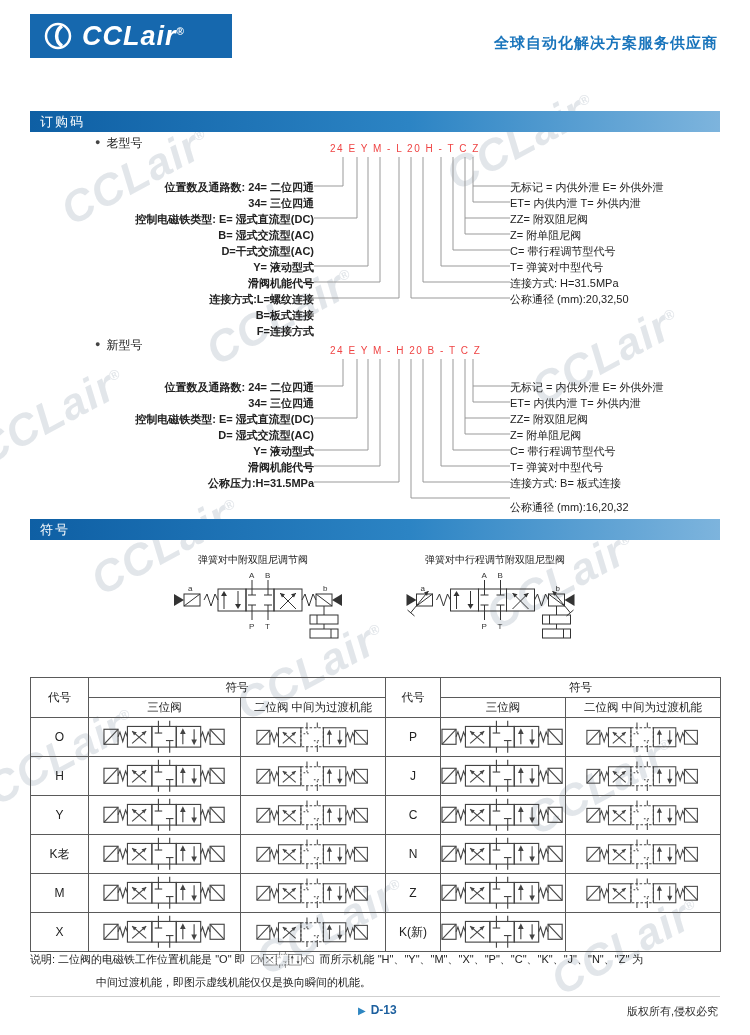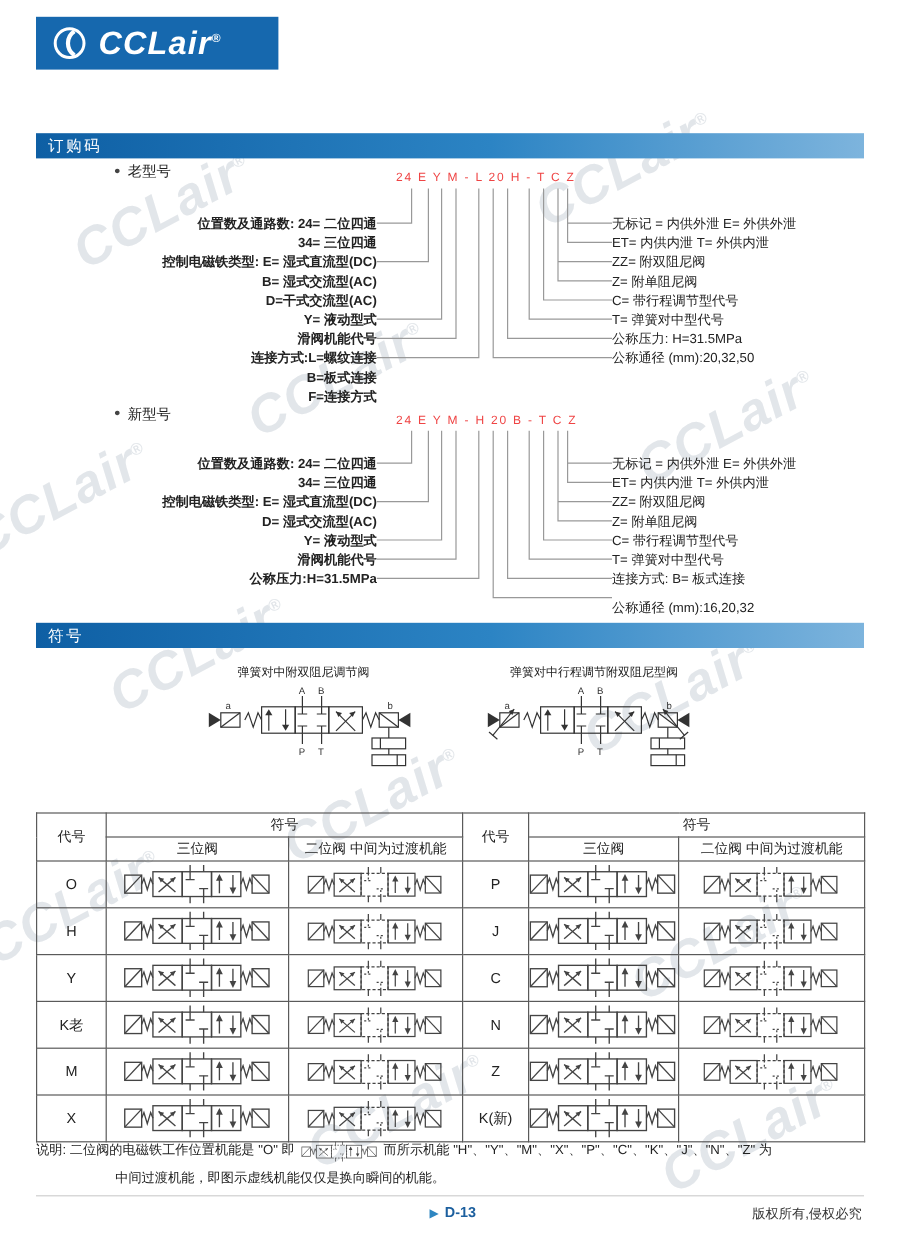--- a/index.html
+++ b/index.html
@@ -166,20 +166,21 @@
     </defs>
   </svg>
 
   <div class="logo-block">
     <svg class="logo-icon" width="32" height="32" viewBox="0 0 32 32">
       <circle cx="16" cy="16" r="12" stroke="#fff" stroke-width="2.5" fill="none"></circle>
       <path d="M20,6 a12,12 0 0 0 0,20" stroke="#fff" stroke-width="3.5" fill="none"></path>
     </svg>
     <span class="logo-text"><span>CCLair</span><sup>®</sup></span>
   </div>
+  <div class="tagline">全球自动化解决方案服务供应商</div>
 
   <div class="bar" style="top:111px">
     <span>订购码</span>
   </div>
 
   <div class="code-block" style="top:135px;height:205px">
     <svg class="connectors" width="690" height="205" viewBox="0 0 690 205">
       <g stroke="#999" stroke-width="1" fill="none">
         <polyline points="313,22 313,51 284,51"></polyline>
         <polyline points="327,22 327,83 284,83"></polyline>
@@ -209,21 +210,21 @@
     <div class="ll" style="top:141px">滑阀机能代号</div>
     <div class="ll" style="top:157px">连接方式:L=螺纹连接</div>
     <div class="ll" style="top:173px">B=板式连接</div>
     <div class="ll" style="top:189px">F=连接方式</div>
     <div class="rl" style="top:45px">无标记 = 内供外泄  E= 外供外泄</div>
     <div class="rl" style="top:61px">ET= 内供内泄  T= 外供内泄</div>
     <div class="rl" style="top:77px">ZZ= 附双阻尼阀</div>
     <div class="rl" style="top:93px">Z= 附单阻尼阀</div>
     <div class="rl" style="top:109px">C= 带行程调节型代号</div>
     <div class="rl" style="top:125px">T= 弹簧对中型代号</div>
-    <div class="rl" style="top:141px">公称压力: H=31.5MPa</div>
+    <div class="rl" style="top:141px">连接方式: H=31.5MPa</div>
     <div class="rl" style="top:157px">公称通径 (mm):20,32,50</div>
   </div>
 
   <div class="code-block" style="top:335px;height:185px">
     <svg class="connectors" width="690" height="185" viewBox="0 0 690 185">
       <g stroke="#999" stroke-width="1" fill="none">
         <polyline points="313,24 313,51 284,51"></polyline>
         <polyline points="327,24 327,83 284,83"></polyline>
         <polyline points="338,24 338,115 284,115"></polyline>
         <polyline points="350,24 350,131 284,131"></polyline>

